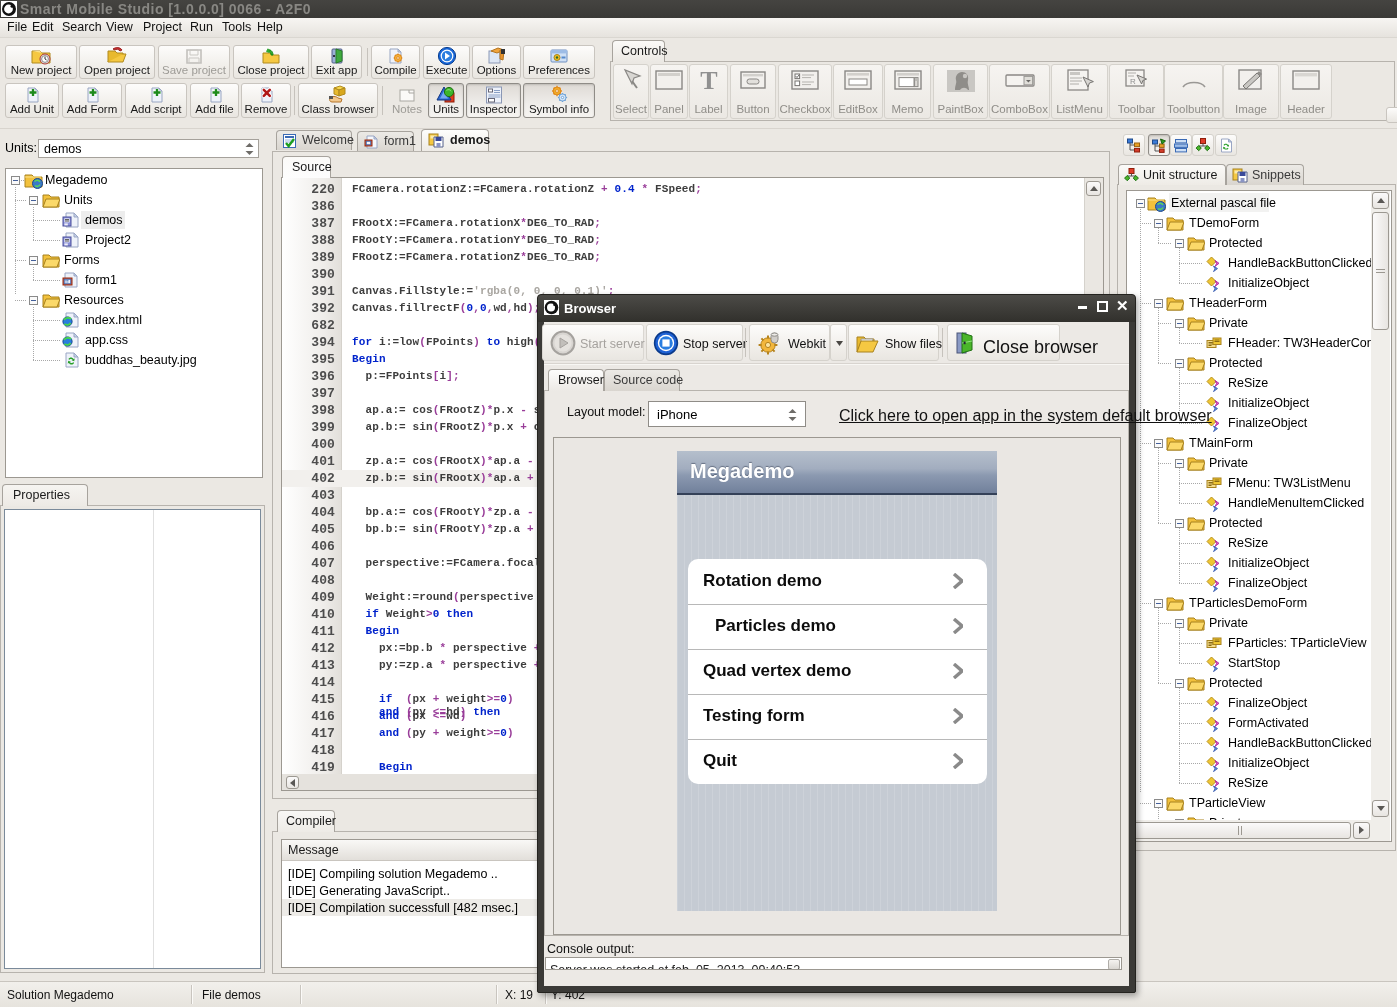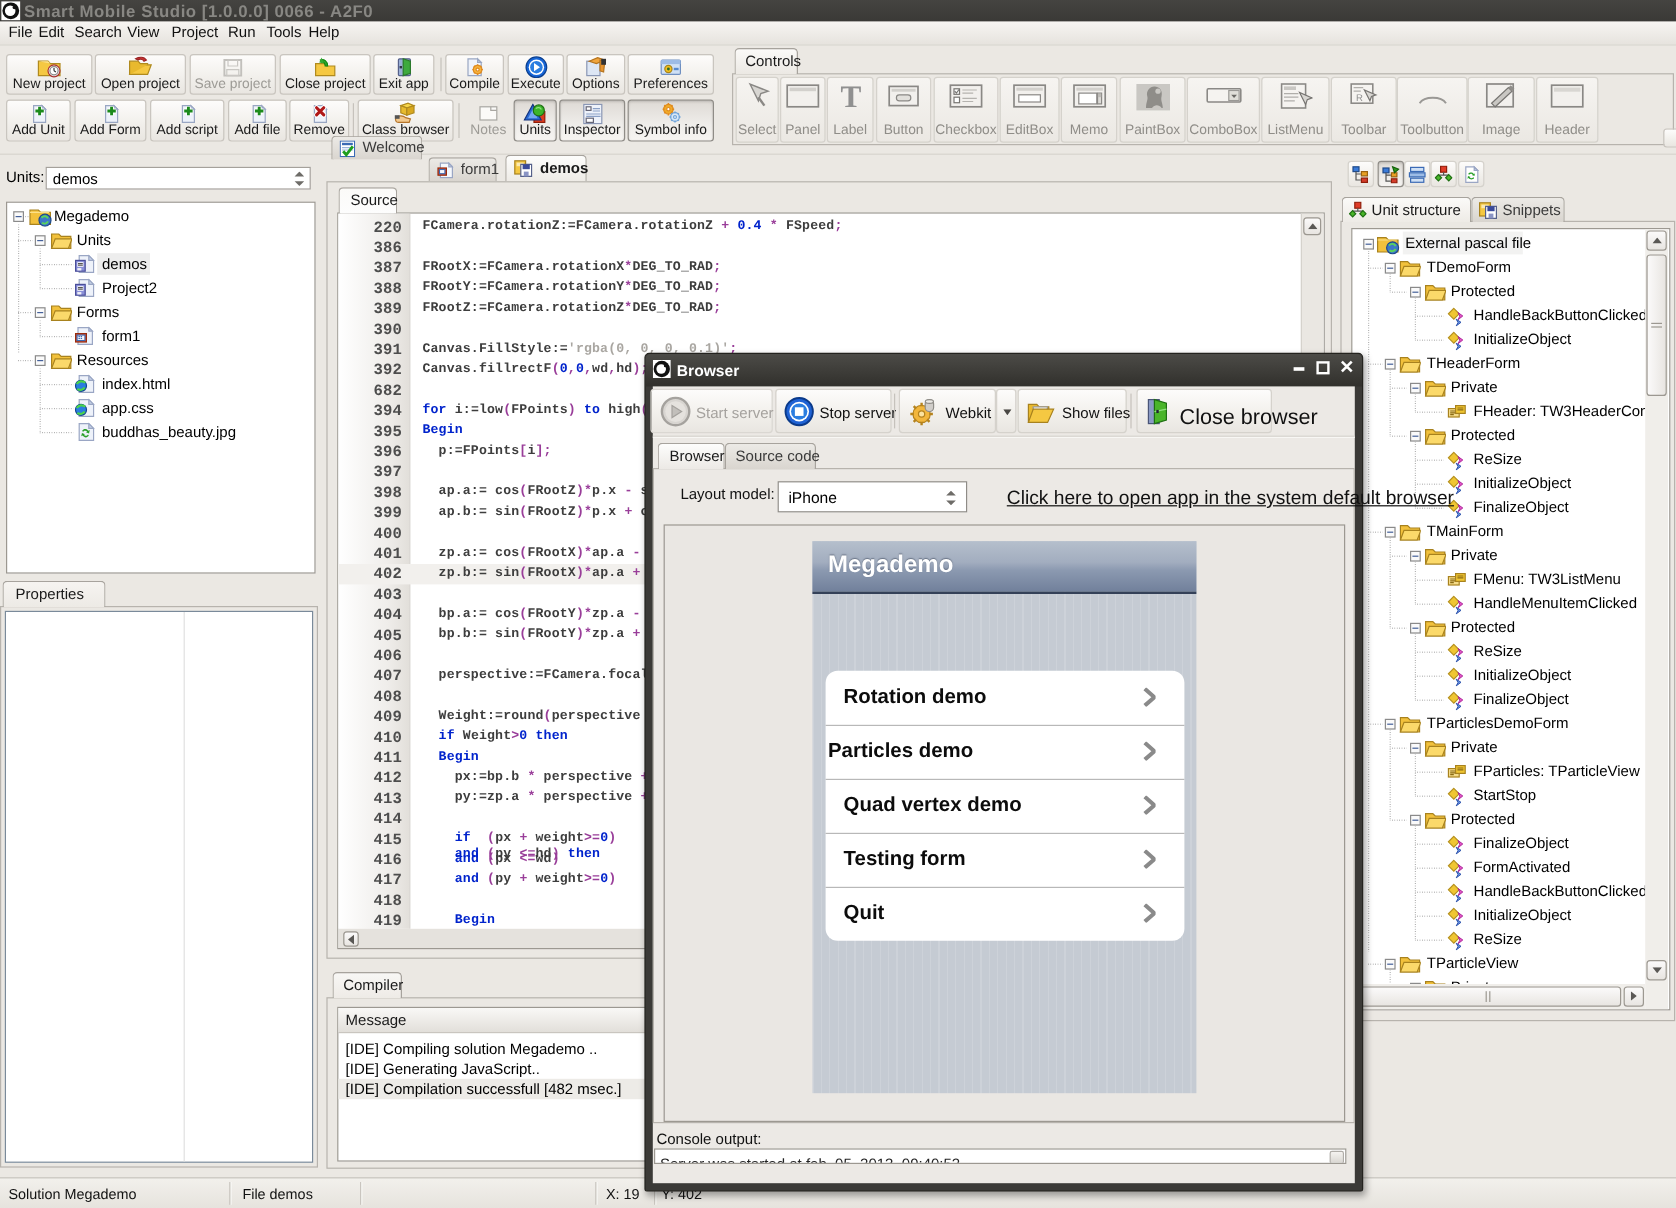--- a/index.html
+++ b/index.html
@@ -501,21 +501,21 @@
 <div class="tab on" style="left:2px;top:484px;width:86px;height:22px;background:linear-gradient(#f6f4f1,#edeae5)">
       <span class="t" style="left:10px;top:3px">Properties</span>
     </div>
 <div class="gpanel" style="left:0px;top:505px;width:265px;height:468px;border-color:#b7b3ad"></div>
 <div class="wpanel" style="left:4px;top:509px;width:257px;height:460px;border-color:#7a8a9a"></div>
 <div class="ab" style="left:153px;top:510px;width:1px;height:458px;background:#e0e0e0"></div>
 </div>
 
 <div id="center">
 
-<div class="tab off" style="left:276px;top:113px;width:76px;height:20px">
+<div class="tab off" style="left:276px;top:130px;width:76px;height:20px">
   <svg class="t" style="left:6px;top:3px" width="13" height="14" viewBox="0 0 13 14">
         <rect x="0.5" y="0.5" width="12" height="13" fill="#fff" stroke="#3a6ab5"></rect>
         <rect x="2" y="2" width="9" height="2" fill="#3a6ab5"></rect>
         <path d="M2 6h9M2 8h9" stroke="#9ab5dd"></path>
         <path d="M3 9l2.6 3L11 5" stroke="#1e9e1e" stroke-width="2.4" fill="none"></path>
       </svg>
   <span class="t" style="left:25px;top:2px">Welcome</span>
 </div>
 <div class="tab off" style="left:357px;top:131px;width:57px;height:20px">
   <svg class="t" style="left:6px;top:3px" width="14" height="14" viewBox="0 0 14 14">
@@ -1100,21 +1100,21 @@
     <div class="ab" style="left:133px;top:129px;width:320px;height:460px;background:repeating-linear-gradient(90deg,#cdd2d9 0,#cdd2d9 1px,#c5cbd3 1px,#c5cbd3 7px)">
       <div class="ab" style="left:0;top:0;width:320px;height:44px;background:linear-gradient(#b5bfcc 0%,#a2adbf 42%,#8b99b0 58%,#71809b 100%);border-bottom:2px solid #344158">
         <span class="ab" style="left:13px;top:9px;font-size:20px;font-weight:bold;color:#fff;text-shadow:0 -1px 1px rgba(40,50,70,.5)">Megademo</span>
       </div>
       <div class="ab" style="left:11px;top:108px;width:299px;height:225px;background:#fff;border-radius:10px">
         <div class="ab" style="left:0;top:45px;right:0;height:1px;background:#b8b8b8"></div>
         <div class="ab" style="left:0;top:90px;right:0;height:1px;background:#b8b8b8"></div>
         <div class="ab" style="left:0;top:135px;right:0;height:1px;background:#b8b8b8"></div>
         <div class="ab" style="left:0;top:180px;right:0;height:1px;background:#b8b8b8"></div>
         <span class="ab" style="left:15px;top:12px;font-size:17px;font-weight:bold;color:#0c0c0c">Rotation demo</span>
-        <span class="ab" style="left:2px;top:57px;font-size:17px;font-weight:bold;color:#0c0c0c">Particles demo</span>
+        <span class="ab" style="left:27px;top:57px;font-size:17px;font-weight:bold;color:#0c0c0c">Particles demo</span>
         <span class="ab" style="left:15px;top:102px;font-size:17px;font-weight:bold;color:#0c0c0c">Quad vertex demo</span>
         <span class="ab" style="left:15px;top:147px;font-size:17px;font-weight:bold;color:#0c0c0c">Testing form</span>
         <span class="ab" style="left:15px;top:192px;font-size:17px;font-weight:bold;color:#0c0c0c">Quit</span>
         <svg class="ab" style="left:264px;top:14px" width="11" height="16" viewBox="0 0 11 16">
             <path d="M2 1l8 7-8 7" stroke="#8a8a8a" stroke-width="3.4" fill="none"></path>
           </svg>
         <svg class="ab" style="left:264px;top:59px" width="11" height="16" viewBox="0 0 11 16">
             <path d="M2 1l8 7-8 7" stroke="#8a8a8a" stroke-width="3.4" fill="none"></path>
           </svg>
         <svg class="ab" style="left:264px;top:104px" width="11" height="16" viewBox="0 0 11 16">

